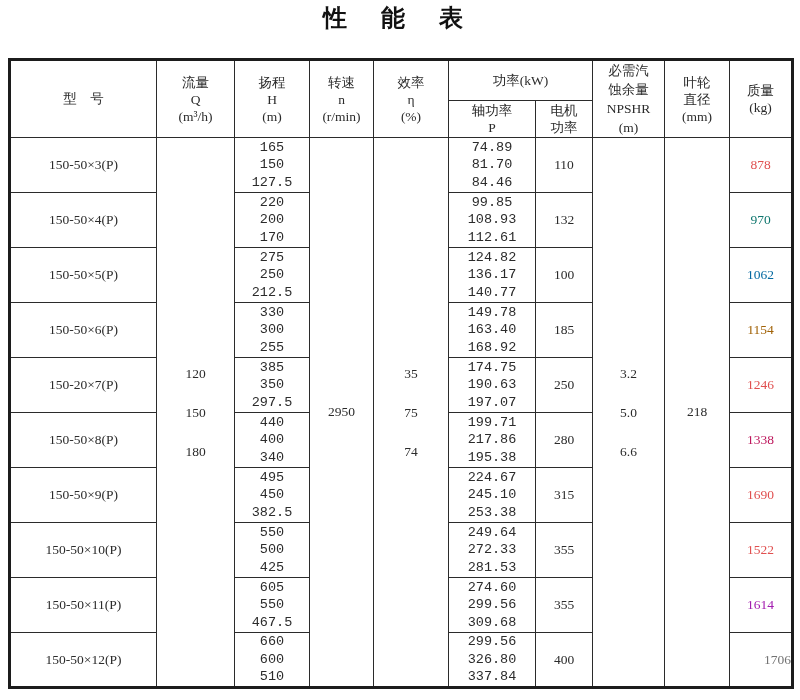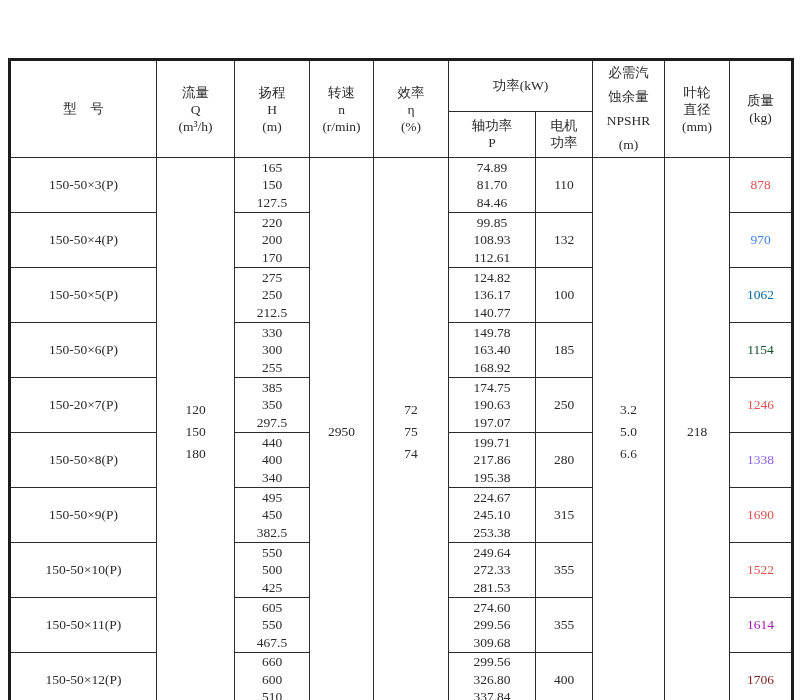--- a/index.html
+++ b/index.html
@@ -38,29 +38,30 @@
     vertical-align: middle;
     padding: 0;
     font-weight: normal;
     font-size: 13.5px;
     color: #2b2b2b;
   }
   tr.hdr-top { height: 40px; }
   tr.hdr-sub { height: 36px; }
   tr.data-row { height: 55px; }
   .hline { white-space: pre-line; line-height: 17px; }
-  .hline-sm { white-space: pre-line; line-height: 24px; font-size: 13px; }
-  .multi { white-space: pre-line; line-height: 17.5px; }
-  .spread { white-space: pre-line; line-height: 22px; margin-left: 29px; }
+  .hline-sm { white-space: pre-line; line-height: 19px; font-size: 13px; }
+  .multi { white-space: pre-line; line-height: 17.5px; font-family: Liberation Mono, monospace; }
+  .spread { white-space: pre-line; line-height: 39px; margin-left: 29px; }
   td.mass-cell { font-size: 13.5px; }
 </style>
 </head>
 <body>
 
 <div class="page">
+  <div class="title">性 能 表</div>
 
   <table class="perf">
     <colgroup>
       <col style="width:147px">
         <col style="width:78px">
         <col style="width:75px">
       <col style="width:64px">
         <col style="width:75px">
         <col style="width:87px">
       <col style="width:57px">
@@ -104,21 +105,21 @@
 
     <tr class="data-row">
       <td>150-50×3(P)</td>
       <td rowspan="10" class="spread">120
 150
 180</td>
       <td class="multi">165
 150
 127.5</td>
       <td rowspan="10">2950</td>
-      <td rowspan="10" class="spread">72
+      <td rowspan="10" class="spread">35
 75
 74</td>
       <td class="multi">74.89
 81.70
 84.46</td>
       <td>110</td>
       <td rowspan="10" class="spread">3.2
 5.0
 6.6</td>
       <td rowspan="10">218</td>
@@ -126,21 +127,21 @@
     </tr>
     <tr class="data-row">
       <td>150-50×4(P)</td>
       <td class="multi">220
 200
 170</td>
       <td class="multi">99.85
 108.93
 112.61</td>
       <td>132</td>
-      <td class="mass-cell" style="color: #3b82f6; text-align: center;">970</td>
+      <td class="mass-cell" style="color: #0f766e; text-align: center;">970</td>
     </tr>
     <tr class="data-row">
       <td>150-50×5(P)</td>
       <td class="multi">275
 250
 212.5</td>
       <td class="multi">124.82
 136.17
 140.77</td>
       <td>100</td>
@@ -148,21 +149,21 @@
     </tr>
     <tr class="data-row">
       <td>150-50×6(P)</td>
       <td class="multi">330
 300
 255</td>
       <td class="multi">149.78
 163.40
 168.92</td>
       <td>185</td>
-      <td class="mass-cell" style="color: #14532d;">1154</td>
+      <td class="mass-cell" style="color: #a16207;">1154</td>
     </tr>
     <tr class="data-row">
       <td>150-20×7(P)</td>
       <td class="multi">385
 350
 297.5</td>
       <td class="multi">174.75
 190.63
 197.07</td>
       <td>250</td>
@@ -170,21 +171,21 @@
     </tr>
     <tr class="data-row">
       <td>150-50×8(P)</td>
       <td class="multi">440
 400
 340</td>
       <td class="multi">199.71
 217.86
 195.38</td>
       <td>280</td>
-      <td class="mass-cell" style="color: #8b5cf6;">1338</td>
+      <td class="mass-cell" style="color: #be185d;">1338</td>
     </tr>
     <tr class="data-row">
       <td>150-50×9(P)</td>
       <td class="multi">495
 450
 382.5</td>
       <td class="multi">224.67
 245.10
 253.38</td>
       <td>315</td>
@@ -214,17 +215,17 @@
     </tr>
     <tr class="data-row">
       <td>150-50×12(P)</td>
       <td class="multi">660
 600
 510</td>
       <td class="multi">299.56
 326.80
 337.84</td>
       <td>400</td>
-      <td class="mass-cell" style="color: #7f1d1d;">1706</td>
+      <td class="mass-cell" style="color: #737373; text-align: right;">1706</td>
     </tr>
   </tbody>
     </table>
 </div>
 
 </body></html>

